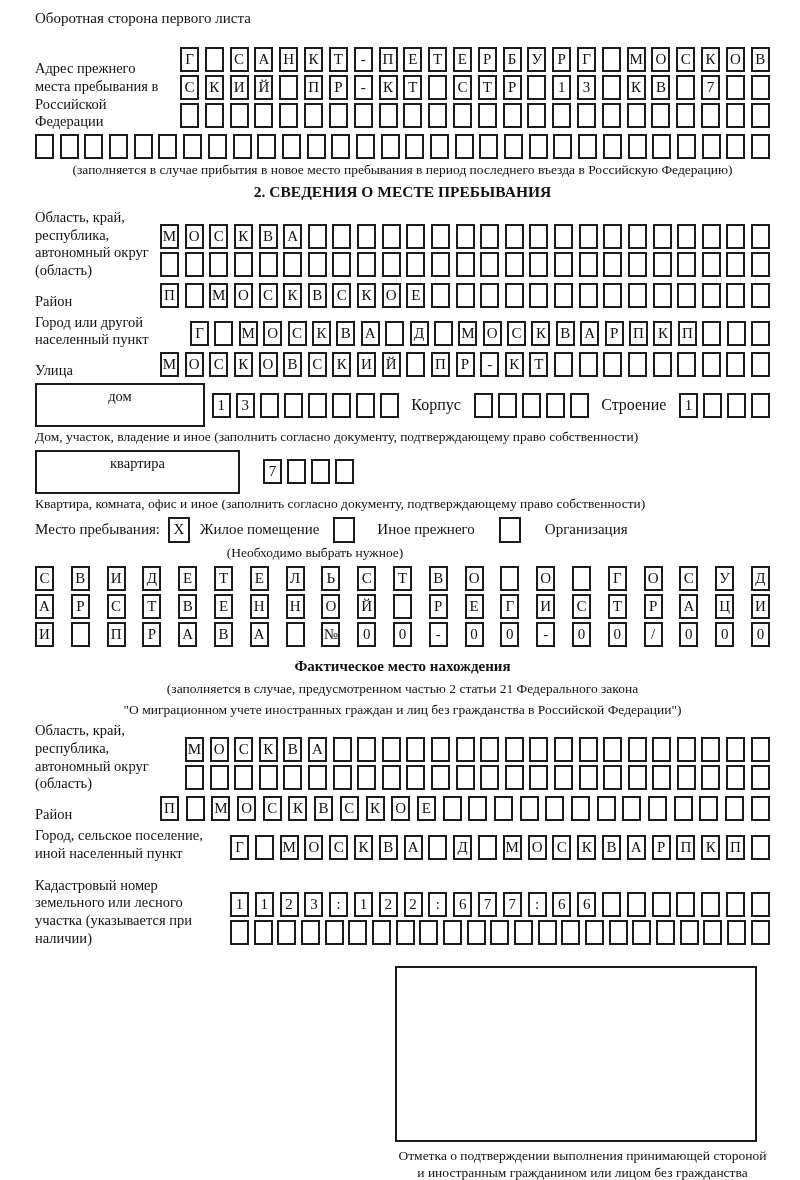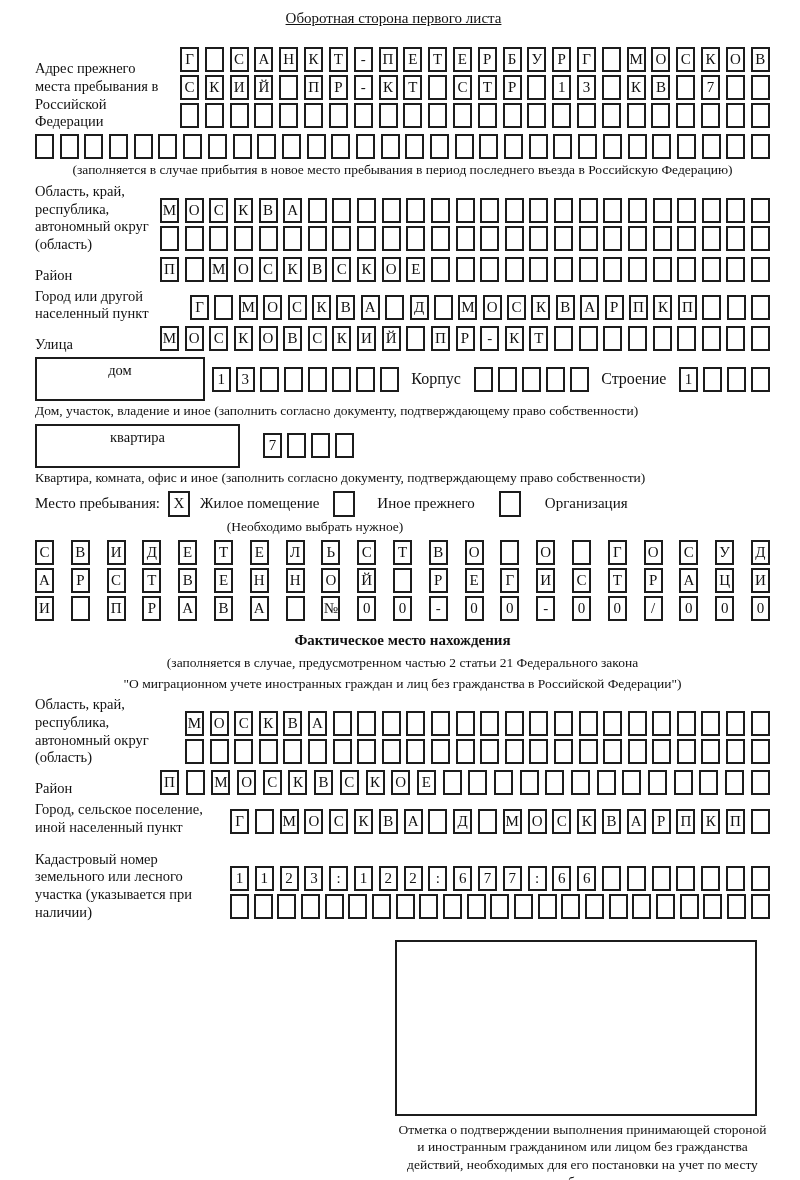--- a/index.html
+++ b/index.html
@@ -4,21 +4,21 @@
 <style>
   * { box-sizing: border-box; }
   html, body { margin: 0; padding: 0; background: #fff; }
   .page {
     width: 800px; height: 1180px;
     padding: 10px 30px 0 35px;
     font-family: "Liberation Serif", "DejaVu Serif", serif;
     color: #111; background: #fff;
     overflow: hidden;
   }
-  .header-note { text-align: center; font-size: 15px; padding-right: 18px; margin-bottom: 20px; text-decoration: underline; }
+  .header-note { text-align: left; font-size: 15px; padding-right: 18px; margin-bottom: 20px; }
 
   .field { display: flex; align-items: flex-end; margin-bottom: 3px; }
   .field-label { font-size: 14.5px; line-height: 1.22; padding-right: 8px; flex-shrink: 0; }
   .w125 { width: 125px; } .w145 { width: 145px; } .w155 { width: 155px; }
   .w195 { width: 195px; } .w235 { width: 235px; } .w150 { width: 150px; }
   .rows { flex: 1; min-width: 0; }
 
   .cellrow { display: flex; justify-content: space-between; margin-bottom: 3px; }
   .cell {
     width: 19px; height: 25px; flex-shrink: 0;
@@ -175,20 +175,21 @@
       <span class="cell"></span>
       <span class="cell"></span>
       <span class="cell"></span>
       <span class="cell"></span>
       <span class="cell"></span>
       <span class="cell"></span>
       <span class="cell"></span>
     </div>
   <div class="note">(заполняется в случае прибытия в новое место пребывания в период последнего въезда в Российскую Федерацию)</div>
 
+  <div class="section-title">2. СВЕДЕНИЯ О МЕСТЕ ПРЕБЫВАНИЯ</div>
 
   <div class="field">
     <div class="field-label w125">Область, край, республика, автономный округ (область)</div>
     <div class="rows">
       <div class="cellrow">
           <span class="cell">М</span>
           <span class="cell">О</span>
           <span class="cell">С</span>
           <span class="cell">К</span>
           <span class="cell">В</span>

